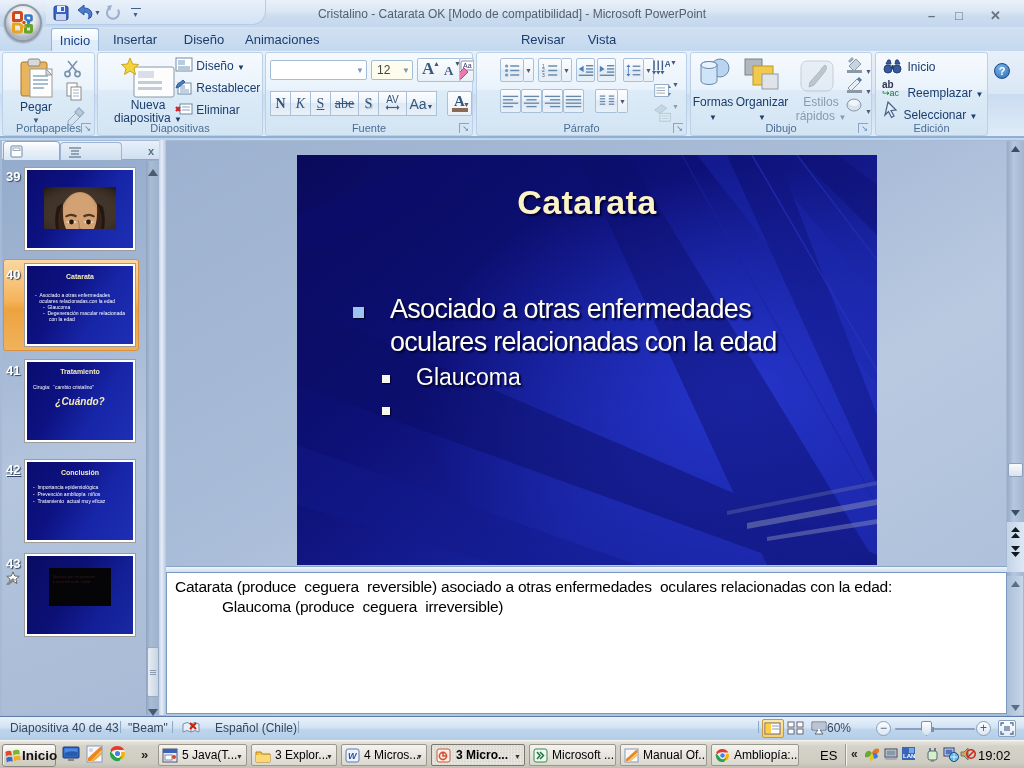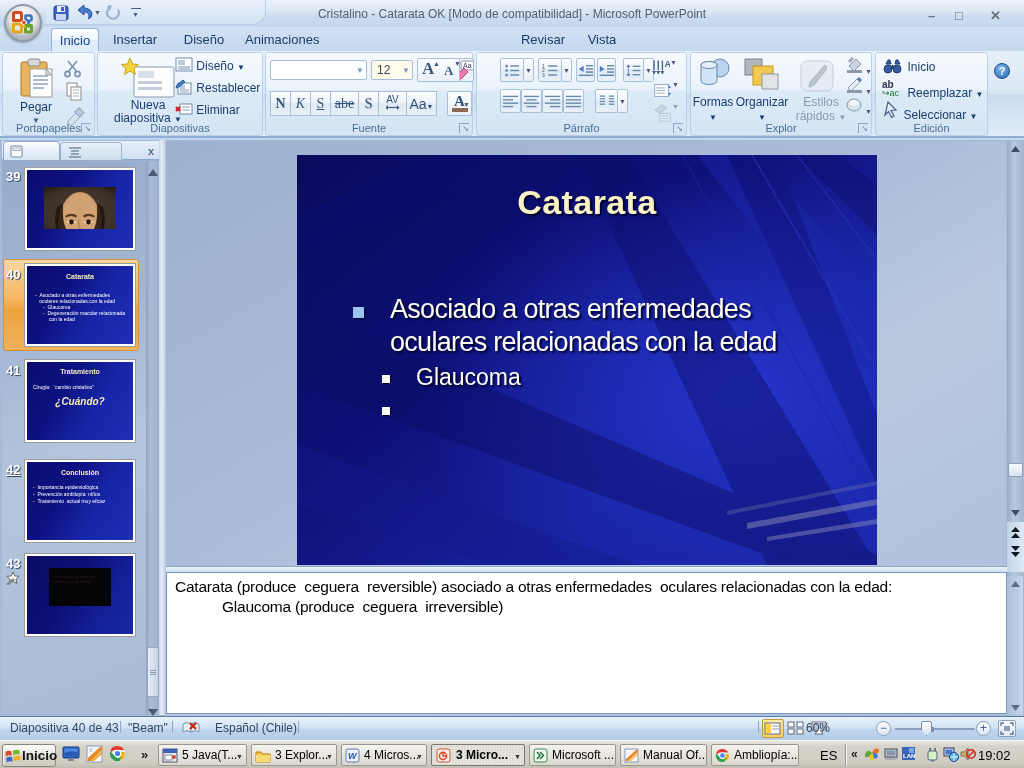--- a/index.html
+++ b/index.html
@@ -421,21 +421,21 @@
             <path d="M12 3 l3 3 2 -2 -3 -3 z" fill="#5878a0"></path>
             <rect x="2" y="14" width="15" height="3" fill="#8a98a8"></rect>
           </svg><span style="font-size:7px;color:#557;">▼</span>
       </div>
       <div style="position:absolute;left:154px;top:43px;white-space:nowrap;">
         <svg width="20" height="18" viewBox="0 0 20 18">
             <ellipse cx="9" cy="9" rx="7" ry="6" fill="#d8e2ec" stroke="#8898a8"></ellipse>
             <ellipse cx="9" cy="7" rx="5" ry="3" fill="#f0f5fa"></ellipse>
           </svg><span style="font-size:7px;color:#557;">▼</span>
       </div>
-      <div class="glabel">Explor</div>
+      <div class="glabel">Dibujo</div>
         <div class="launcher">↘</div>
     </div>
 
     <div class="group" style="left:875px; width:113px;">
       <div style="position:absolute;left:7px;top:4px;height:20px;">
         <svg width="20" height="17" viewBox="0 0 20 17" style="vertical-align:middle;">
             <g fill="#3858a0" stroke="#24406e">
               <circle cx="5" cy="11" r="4"></circle>
               <circle cx="14" cy="11" r="4"></circle>
               <path d="M3 6 l2 -4 h2 l1 4 z M12 6 l1 -4 h2 l2 4 z"></path>
@@ -697,21 +697,21 @@
               <rect x="10" y="1" width="6" height="5"></rect>
               <rect x="1" y="8" width="6" height="5"></rect>
               <rect x="10" y="8" width="6" height="5"></rect>
             </g>
           </svg></div>
       <div style="position:absolute;left:46px;top:0;width:22px;height:19px;"><svg width="18" height="15" viewBox="0 0 18 15" style="margin:2px;">
             <path d="M2 1 h14 v8 h-6 l3 4 h-8 l3 -4 h-6 z" fill="#fff" stroke="#667"></path>
             <rect x="3" y="2" width="12" height="6" fill="#b8c4d8"></rect>
           </svg></div>
     </div>
-    <span style="position:absolute;left:806px;top:4px;">60%</span>
+    <span style="position:absolute;left:827px;top:4px;">60%</span>
     <div class="abs" style="left:876px;top:4px;width:15px;height:15px;border-radius:50%;background:linear-gradient(#fdfdfe,#dde6f2);border:1px solid #8aa0c0;text-align:center;line-height:13px;font-size:12px;color:#44608a;">−</div>
     <div class="abs" style="left:895px;top:11px;width:80px;height:2px;background:#8aa0c0;border-radius:1px;"></div>
     <div class="abs" style="left:931px;top:10px;width:3px;height:5px;background:#7a90b0;"></div>
     <div class="abs" style="left:921px;top:4px;width:11px;height:15px;background:linear-gradient(#fdfdfe,#d8e2ee);border:1px solid #7a90b0;border-radius:2px 2px 3px 3px;clip-path:polygon(0 0,100% 0,100% 60%,50% 100%,0 60%);"></div>
     <div class="abs" style="left:976px;top:4px;width:15px;height:15px;border-radius:50%;background:linear-gradient(#fdfdfe,#dde6f2);border:1px solid #8aa0c0;text-align:center;line-height:13px;font-size:12px;color:#44608a;">+</div>
     <div class="abs" style="left:998px;top:3px;width:18px;height:17px;background:linear-gradient(#fefefe,#e2eaf4);border:1px solid #8aa0c0;border-radius:2px;">
       <svg width="14" height="13" viewBox="0 0 14 13" style="margin:1px;">
           <g fill="none" stroke="#55708e" stroke-width="1.3">
             <path d="M1 4 v-3 h3 M10 1 h3 v3 M13 9 v3 h-3 M4 12 h-3 v-3"></path>
           </g>

